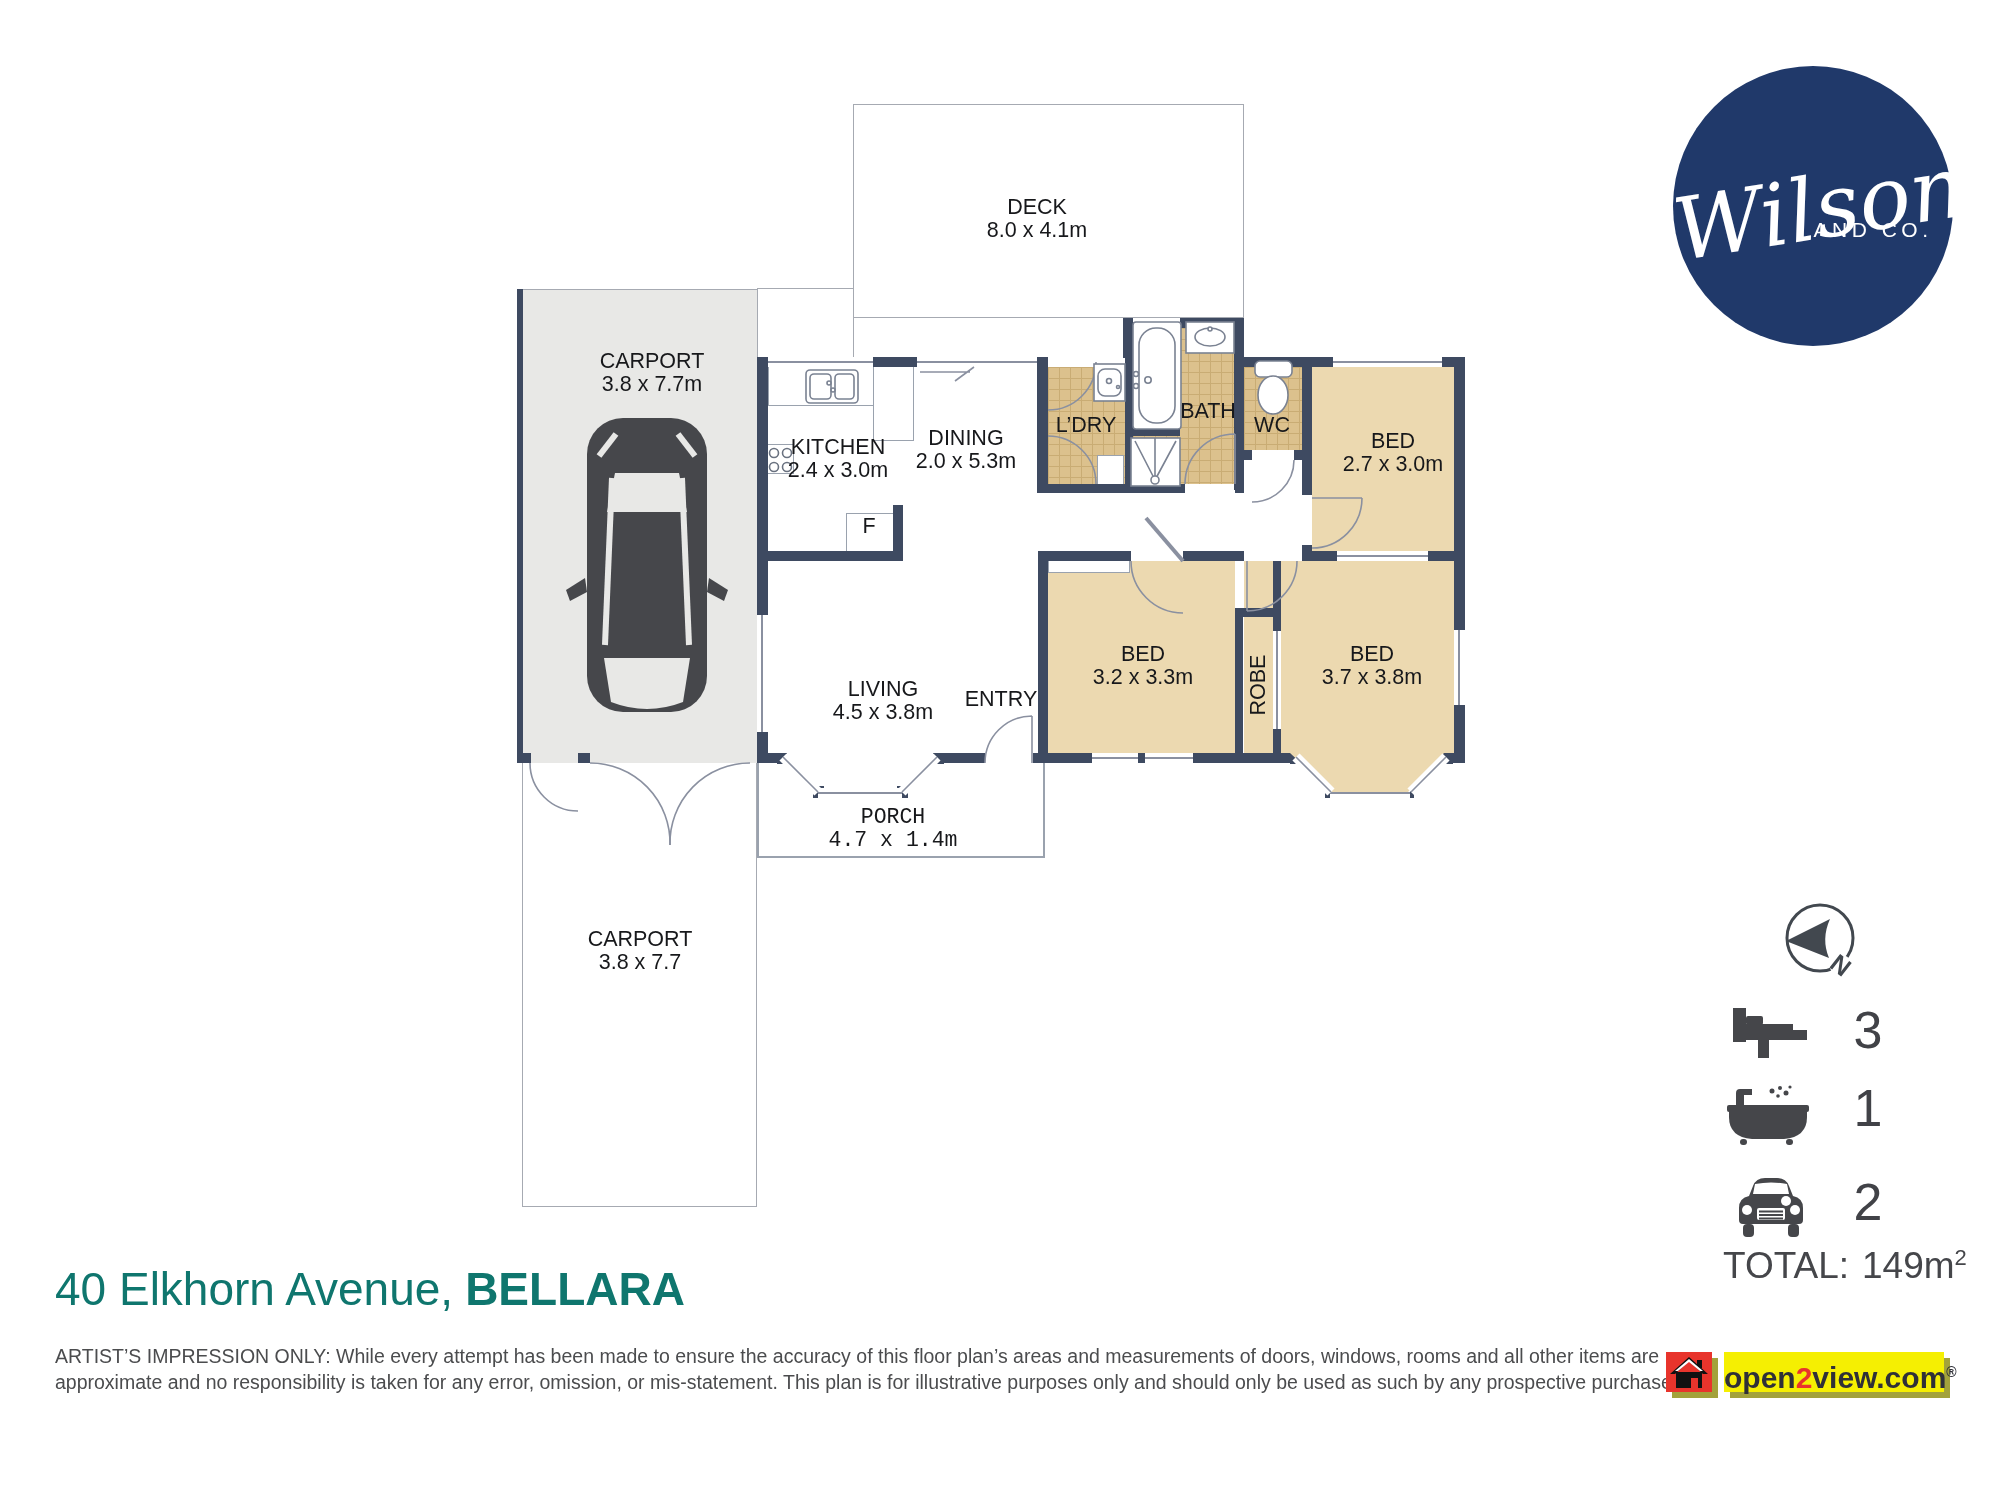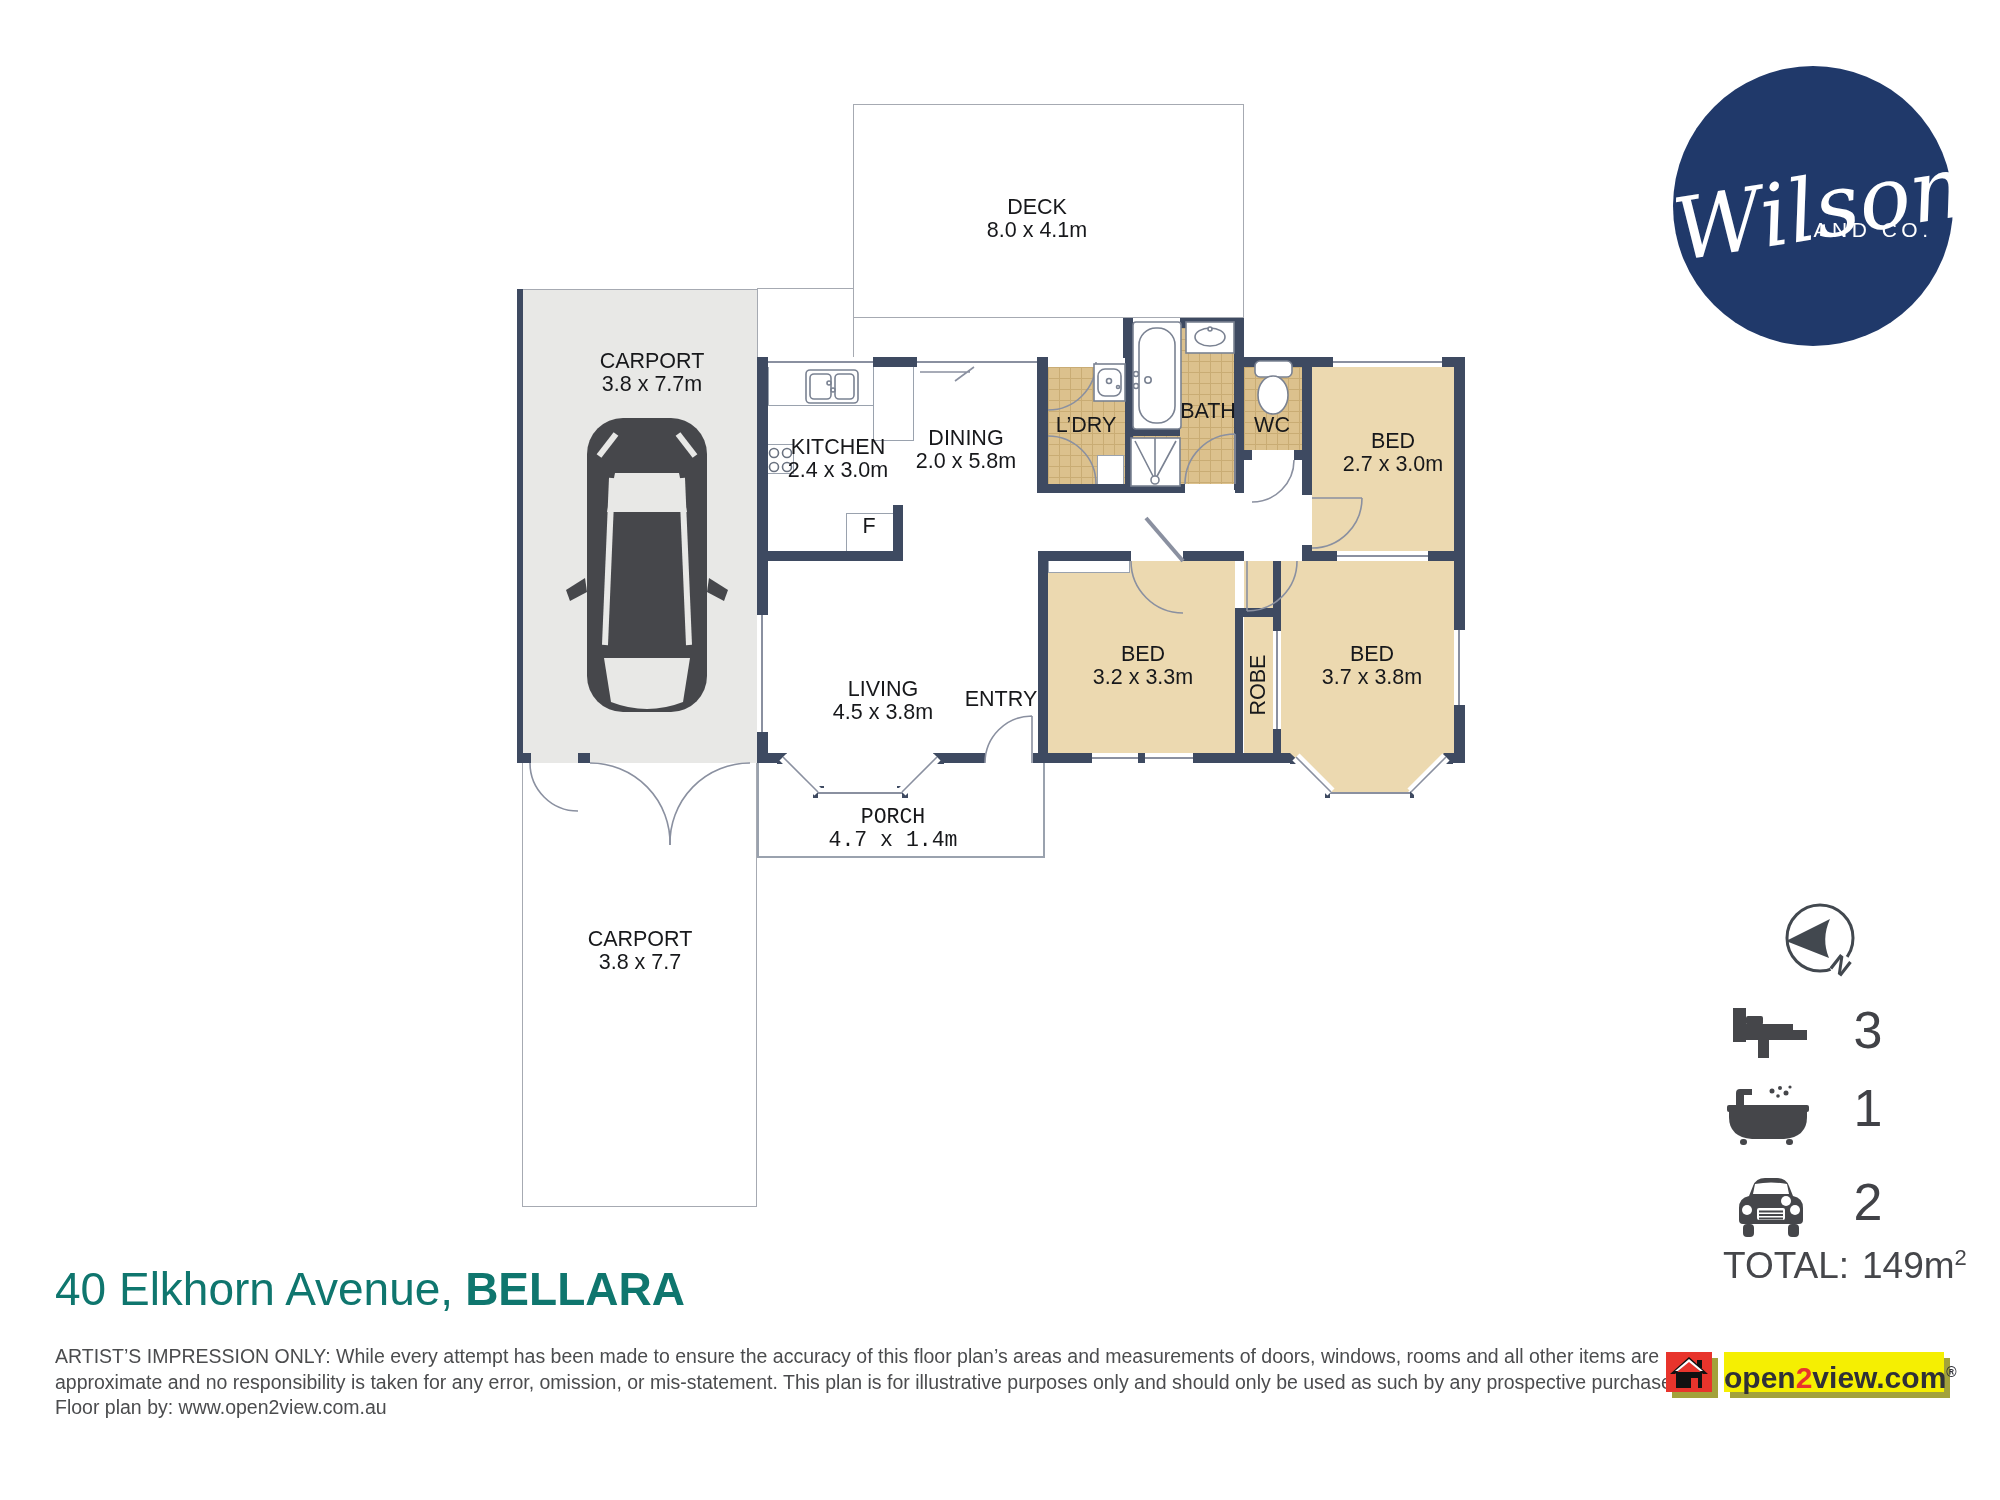--- a/index.html
+++ b/index.html
@@ -248,21 +248,21 @@
   <div class="rlabel" style="left:652px;top:350px;">
     <span>CARPORT</span>
       <span>3.8 x 7.7m</span>
     </div>
   <div class="rlabel" style="left:838px;top:436px;">
     <span>KITCHEN</span>
       <span>2.4 x 3.0m</span>
     </div>
   <div class="rlabel" style="left:966px;top:427px;">
     <span>DINING</span>
-      <span>2.0 x 5.8m</span>
+      <span>2.0 x 5.3m</span>
     </div>
   <div class="rlabel" style="left:1086px;top:414px;">
     <span>L’DRY</span>
     </div>
   <div class="rlabel" style="left:1208px;top:400px;">
     <span>BATH</span>
     </div>
   <div class="rlabel" style="left:1272px;top:414px;">
     <span>WC</span>
     </div>
@@ -351,21 +351,20 @@
   <div class="total-val" style="left:1862px;top:1245px;">
     <span>149m</span><sup>2</sup>
   </div>
 
   <div id="address">
     <span>40 Elkhorn Avenue,</span><span class="bold">BELLARA</span>
   </div>
   <div id="disclaimer">
     <div>ARTIST’S IMPRESSION ONLY: While every attempt has been made to ensure the accuracy of this floor plan’s areas and measurements of doors, windows, rooms and all other items are</div>
     <div>approximate and no responsibility is taken for any error, omission, or mis-statement. This plan is for illustrative purposes only and should only be used as such by any prospective purchaser.</div>
-    <div>Floor plan by: www.open2view.com.au</div>
   </div>
 
   <div class="o2v-shadow" style="left:1672px;top:1358px;width:46px;height:40px;"></div>
   <div class="o2v-shadow" style="left:1730px;top:1358px;width:220px;height:40px;"></div>
   <div id="o2v-red">
     <svg width="46" height="40" viewBox="0 0 46 40">
       <polygon points="4,22 23,5 42,22 37,22 23,9 9,22" fill="#111"></polygon>
       <rect x="10" y="20" width="26" height="16" fill="#111"></rect>
       <rect x="31" y="8" width="5" height="8" fill="#111"></rect>
       <rect x="25" y="26" width="7" height="10" fill="#e8342c"></rect>

